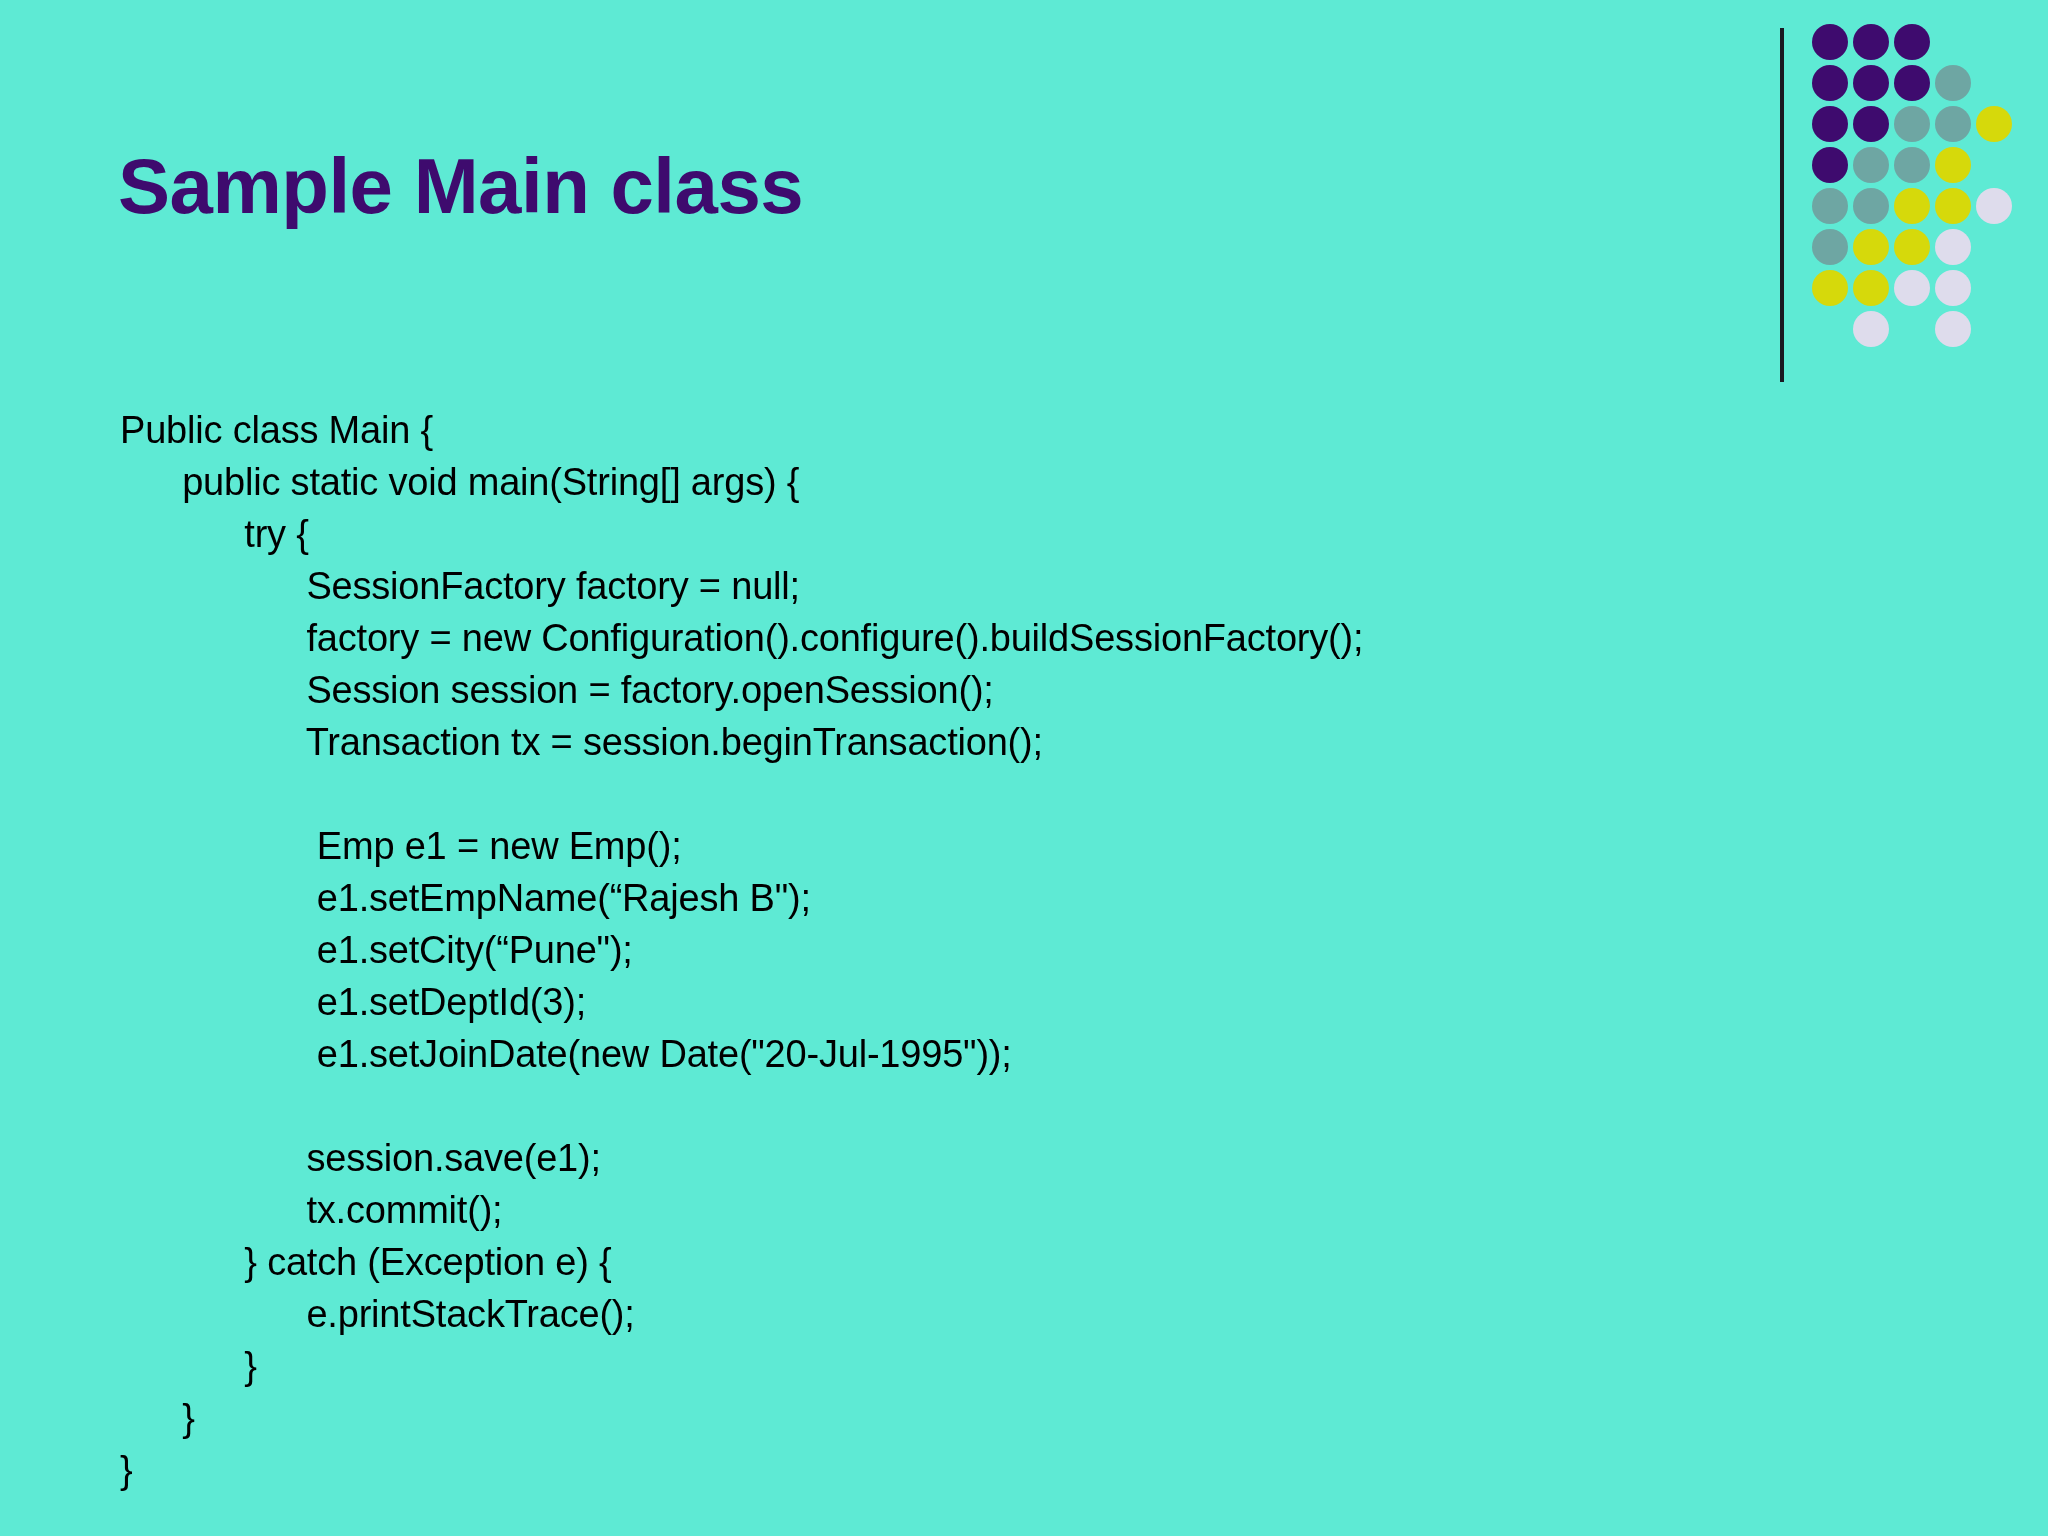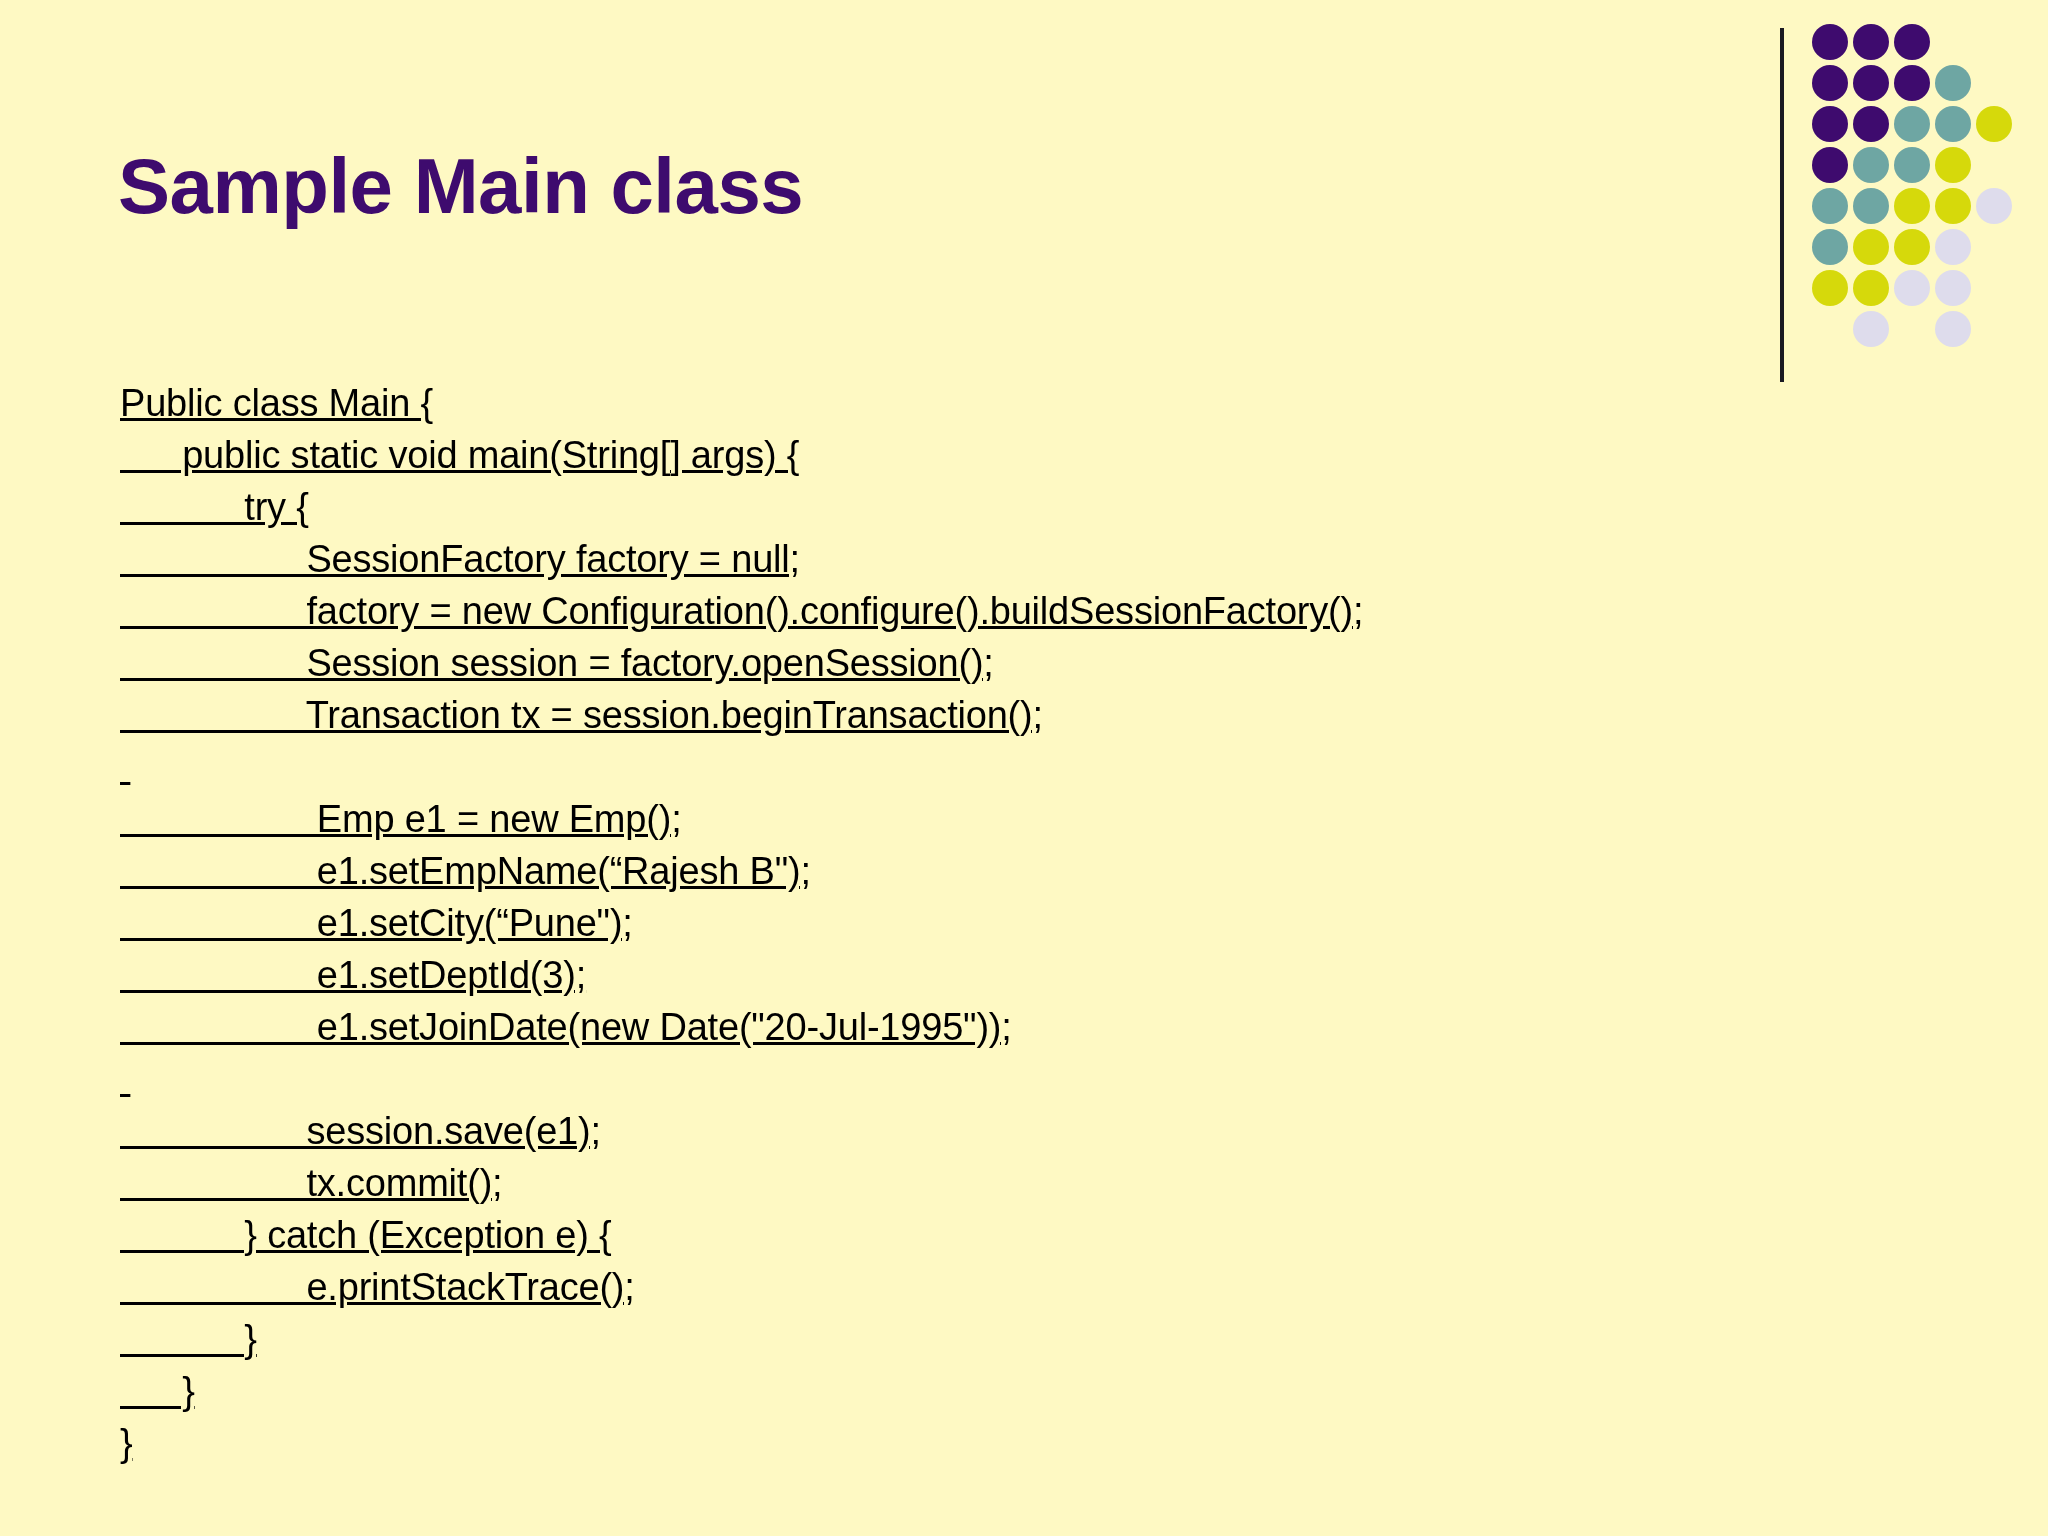--- a/index.html
+++ b/index.html
@@ -13,21 +13,21 @@
     position: relative;
     overflow: hidden;
     font-family: "Liberation Sans", sans-serif;
     -webkit-font-smoothing: antialiased;
   }
 
   
   .slide {
     position: absolute;
     inset: 0;
-    background: #fef9c3;
+    background: #5eead4;
   }
 
   
   .slide-title {
     position: absolute;
     left: 118px;
     top: 146px;
     font-family: "Liberation Sans", sans-serif;
     font-size: 78px;
     font-weight: bold;
@@ -64,30 +64,29 @@
     position: absolute;
     width: 36px;
     height: 36px;
     border-radius: 50%;
   }
 
   
   .code-body {
     position: absolute;
     left: 120px;
-    top: 377px;
+    top: 404px;
     width: 1620px;
     font-family: "Liberation Sans", sans-serif;
     font-size: 38px;
     font-weight: normal;
     color: #000000;
     line-height: 52px;
     white-space: pre;
     letter-spacing: -0.2px;
-    text-decoration: underline;
   }
   .code-line {
     white-space: pre;
     min-height: 52px;
   }
   .code-line.blank {
     height: 52px;
   }
 </style>
 </head>

